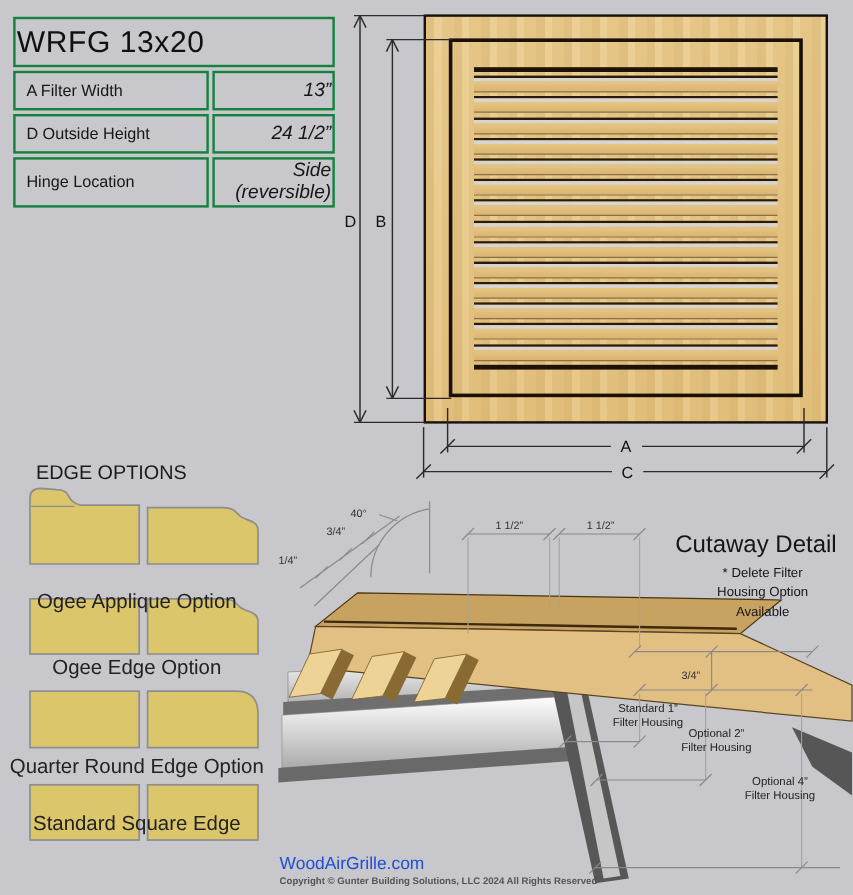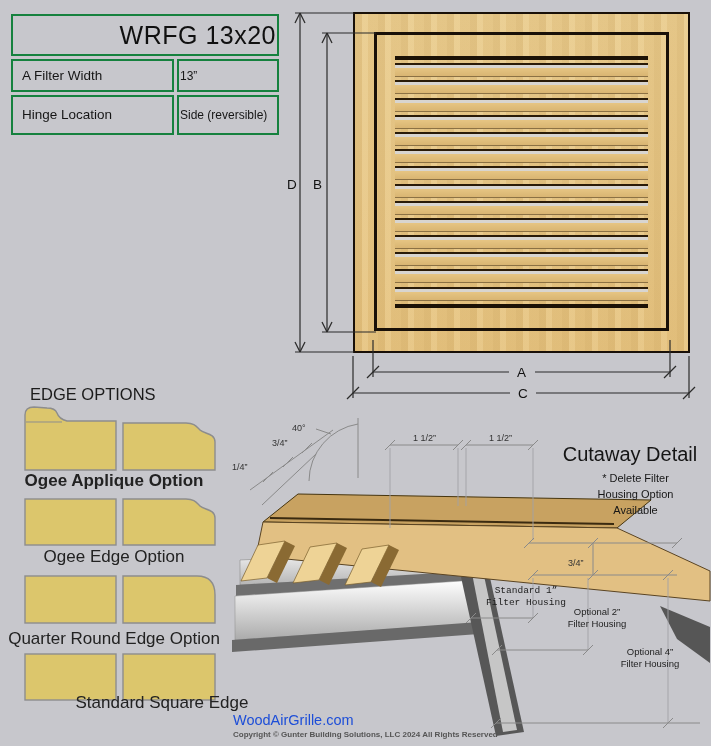--- a/index.html
+++ b/index.html
@@ -4,23 +4,23 @@
 <style>
   html,body{margin:0;padding:0;}
   body{
     position:relative;width:711px;height:746px;overflow:hidden;
     background:var(--background,#c7c7cc);
     font-family:"Liberation Sans", sans-serif;color:#161616;
   }
   
   #spec-table{position:absolute;left:8px;top:11px;border-collapse:separate;border-spacing:3px;}
   #spec-table td{border:2px solid var(--accent_green,#15813e);vertical-align:middle;}
-  .title-cell{height:36px;text-align:right;font-size:25px;letter-spacing:.5px;color:#101010;}
+  .title-cell{height:36px;text-align:left;font-size:25px;letter-spacing:.5px;color:#101010;}
   .label-cell{width:146px;padding:3px 4px 3px 9px;font-size:13.5px;white-space:pre-line;line-height:1.45;}
-  .value-cell{width:96px;text-align:left;font-size:12px;}
+  .value-cell{width:96px;text-align:right;font-size:16px;font-style:italic;}
   .row-short td{height:23px;}
   .row-tall td{height:44px;}
   .row-hinge td{height:30px;}
   
   #grille-frame{
     position:absolute;left:353px;top:12px;width:333px;height:337px;
     border:2px solid var(--line_dark,#191008);
     background:
       repeating-linear-gradient(90deg, rgba(166,124,54,.12) 0 7px, rgba(255,240,200,.14) 7px 13px, rgba(166,124,54,.05) 13px 23px),
       linear-gradient(var(--wood,#e8ca8c), #e4c17e);
@@ -34,45 +34,49 @@
   .lv-slat{height:8px;background:linear-gradient(#e6c583,#d9b572);border-bottom:1px solid rgba(50,30,5,.5);}
   #grille-dims{position:absolute;left:285px;top:5px;}
   #grille-dims line{stroke:#2b2b2b;stroke-width:1.2;}
   #grille-dims text{fill:#111;font-size:13.5px;font-family:"Liberation Sans",sans-serif;}
   
   #edge-profiles{position:absolute;left:0;top:400px;}
   #edge-profiles path, #edge-profiles rect{fill:var(--edge_fill,#dcc66c);stroke:#8d8d8d;stroke-width:1.4;}
   #edge-profiles .seam{stroke:#8d8d8d;stroke-width:1;}
   .edge-title{position:absolute;left:30px;top:385px;width:180px;font-size:16.5px;color:#1b1b1b;}
   .edge-label{position:absolute;left:0;width:228px;text-align:center;font-size:17px;color:#222;}
-  #edge-label-0{top:471px;font-weight:bold;} #edge-label-1{top:547px;} #edge-label-2{top:629px;} #edge-label-3{top:693px;margin-left:48px;}
+  #edge-label-0{top:492px;} #edge-label-1{top:547px;} #edge-label-2{top:629px;} #edge-label-3{top:677px;}
   
   #cutaway-svg{position:absolute;left:230px;top:410px;}
   #cutaway-svg .dim{stroke:#8a8a8a;stroke-width:1;fill:none;}
   #cutaway-svg .ext{stroke:#a2a2a6;stroke-width:.9;fill:none;}
   #cutaway-svg text{fill:#333;font-size:9px;font-family:"Liberation Sans",sans-serif;}
   .cutaway-title{position:absolute;left:540px;top:443px;width:180px;text-align:center;font-size:20px;color:#151515;}
   .cutaway-note{position:absolute;left:573px;top:470px;width:125px;text-align:center;font-size:11px;font-weight:400;line-height:16px;color:#161616;white-space:pre-line;}
   .housing-label{position:absolute;width:92px;text-align:center;font-size:9.5px;line-height:12px;color:#222;white-space:pre-line;}
-  #housing-0{left:480px;top:585px;font-family:Liberation Mono, monospace;} #housing-1{left:551px;top:606px;} #housing-2{left:604px;top:646px;}
+  #housing-0{left:494px;top:585px;} #housing-1{left:551px;top:606px;} #housing-2{left:604px;top:646px;}
   
   .footer-site{position:absolute;left:233px;top:712px;font-size:14.5px;color:#1d4ed8;}
   .footer-copyright{position:absolute;left:233px;top:730px;font-size:8px;color:#555;font-weight:bold;}
 </style>
 </head>
 <body>
 
 <table id="spec-table">
   <tbody>
       <tr>
     <td class="title-cell" colspan="2">WRFG 13x20</td>
   </tr>
   <tr class="row-short">
     <td class="label-cell">A  Filter Width</td>
     <td class="value-cell">13”</td>
+  </tr>
+  <tr class="row-short">
+    <td class="label-cell">D  Outside Height</td>
+    <td class="value-cell">24 1/2”</td>
   </tr>
   <tr class="row-hinge">
     <td class="label-cell">Hinge Location</td>
     <td class="value-cell">Side (reversible)</td>
   </tr>
 </tbody>
   </table>
 
 <div id="grille-frame">
   <div id="grille-panel">

